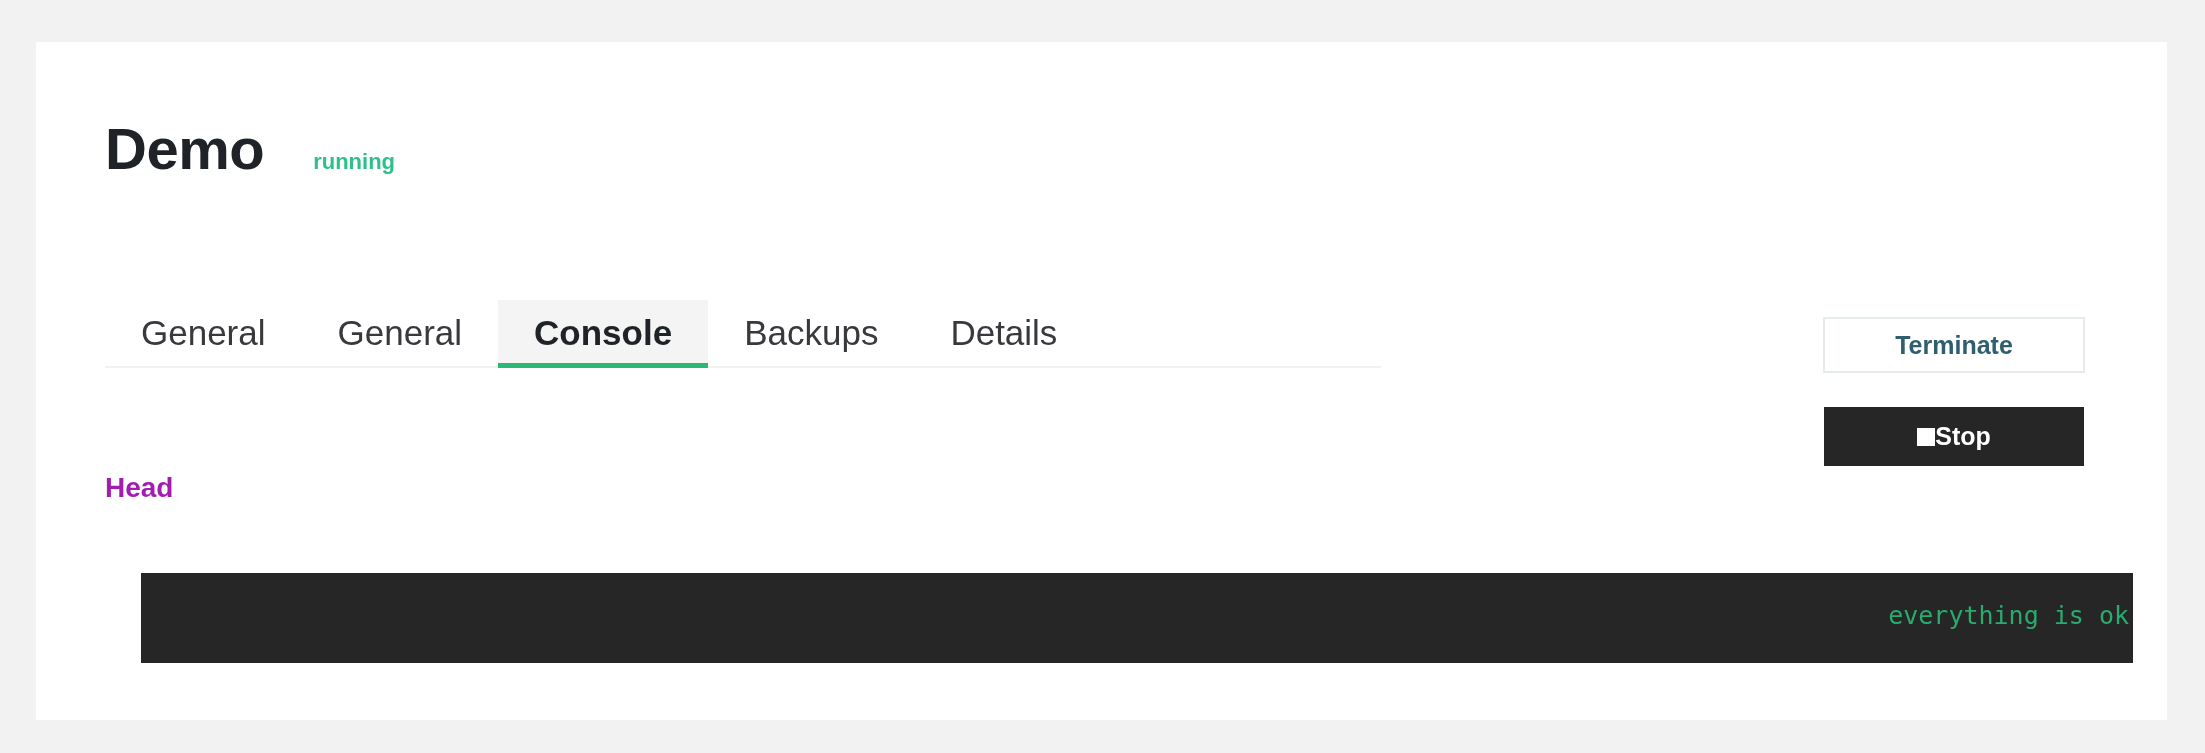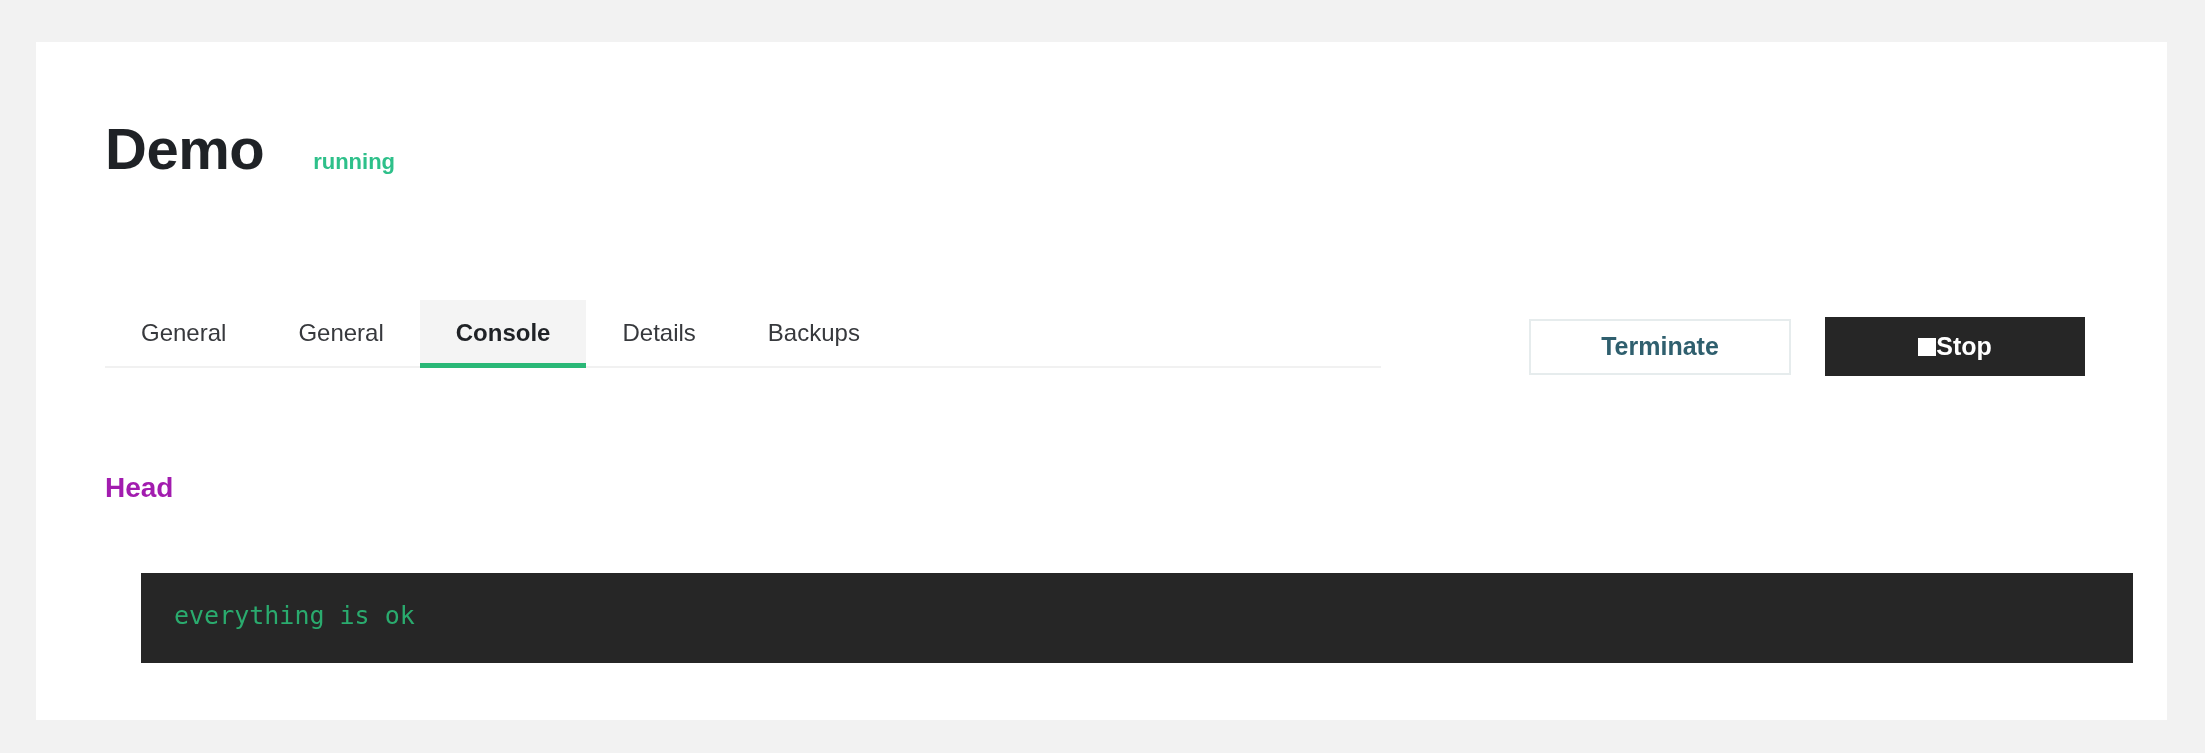--- a/index.html
+++ b/index.html
@@ -65,21 +65,21 @@
     display: flex;
     align-items: stretch;
     height: 100%;
   }
   .tab {
     position: relative;
     display: flex;
     align-items: center;
     justify-content: center;
     padding: 0 36px;
-    font-size: 24px;
+    font-size: 35px;
     color: #37393d;
     background: transparent;
     border: none;
     cursor: pointer;
     font-family: "Liberation Sans", sans-serif;
     white-space: nowrap;
   }
   .tab.active {
     background: #f4f4f4;
     font-weight: bold;
@@ -96,20 +96,21 @@
   }
 
   
   .actions {
     position: absolute;
     right: 82px;
     top: 275px;
     display: flex;
     align-items: center;
     gap: 34px;
+    flex-direction: column;
   }
   .btn {
     font-family: "Liberation Sans", sans-serif;
     font-size: 25px;
     font-weight: bold;
     cursor: pointer;
     box-sizing: border-box;
     display: flex;
     align-items: center;
     justify-content: center;
@@ -149,22 +150,23 @@
   }
 
   .console {
     position: absolute;
     left: 105px;
     top: 531px;
     width: 1992px;
     height: 90px;
     background: #262626;
     box-sizing: border-box;
-    padding: 28px 10px 0 33px;
+    padding: 28px 4px 0 33px;
     overflow: hidden;
+    text-align: right;
   }
   .console-line {
     font-family: "DejaVu Sans Mono", monospace;
     font-size: 25px;
     color: #2aab6e;
     line-height: 1.2;
     white-space: pre;
   }
 </style>
 </head>
@@ -175,22 +177,22 @@
   <div class="title-row">
     <h1 class="page-title">Demo</h1>
     <span class="status-badge">running</span>
   </div>
 
   <div class="tabbar">
     <div class="tabs">
       <button class="tab">General</button>
       <button class="tab">General</button>
       <button class="tab active">Console</button>
+      <button class="tab">Backups</button>
       <button class="tab">Details</button>
-      <button class="tab">Backups</button>
     </div>
   </div>
 
   <div class="actions">
     <button class="btn btn-terminate">Terminate</button>
     <button class="btn btn-stop">
       <span class="stop-square"></span>
       <span>Stop</span>
     </button>
   </div>

